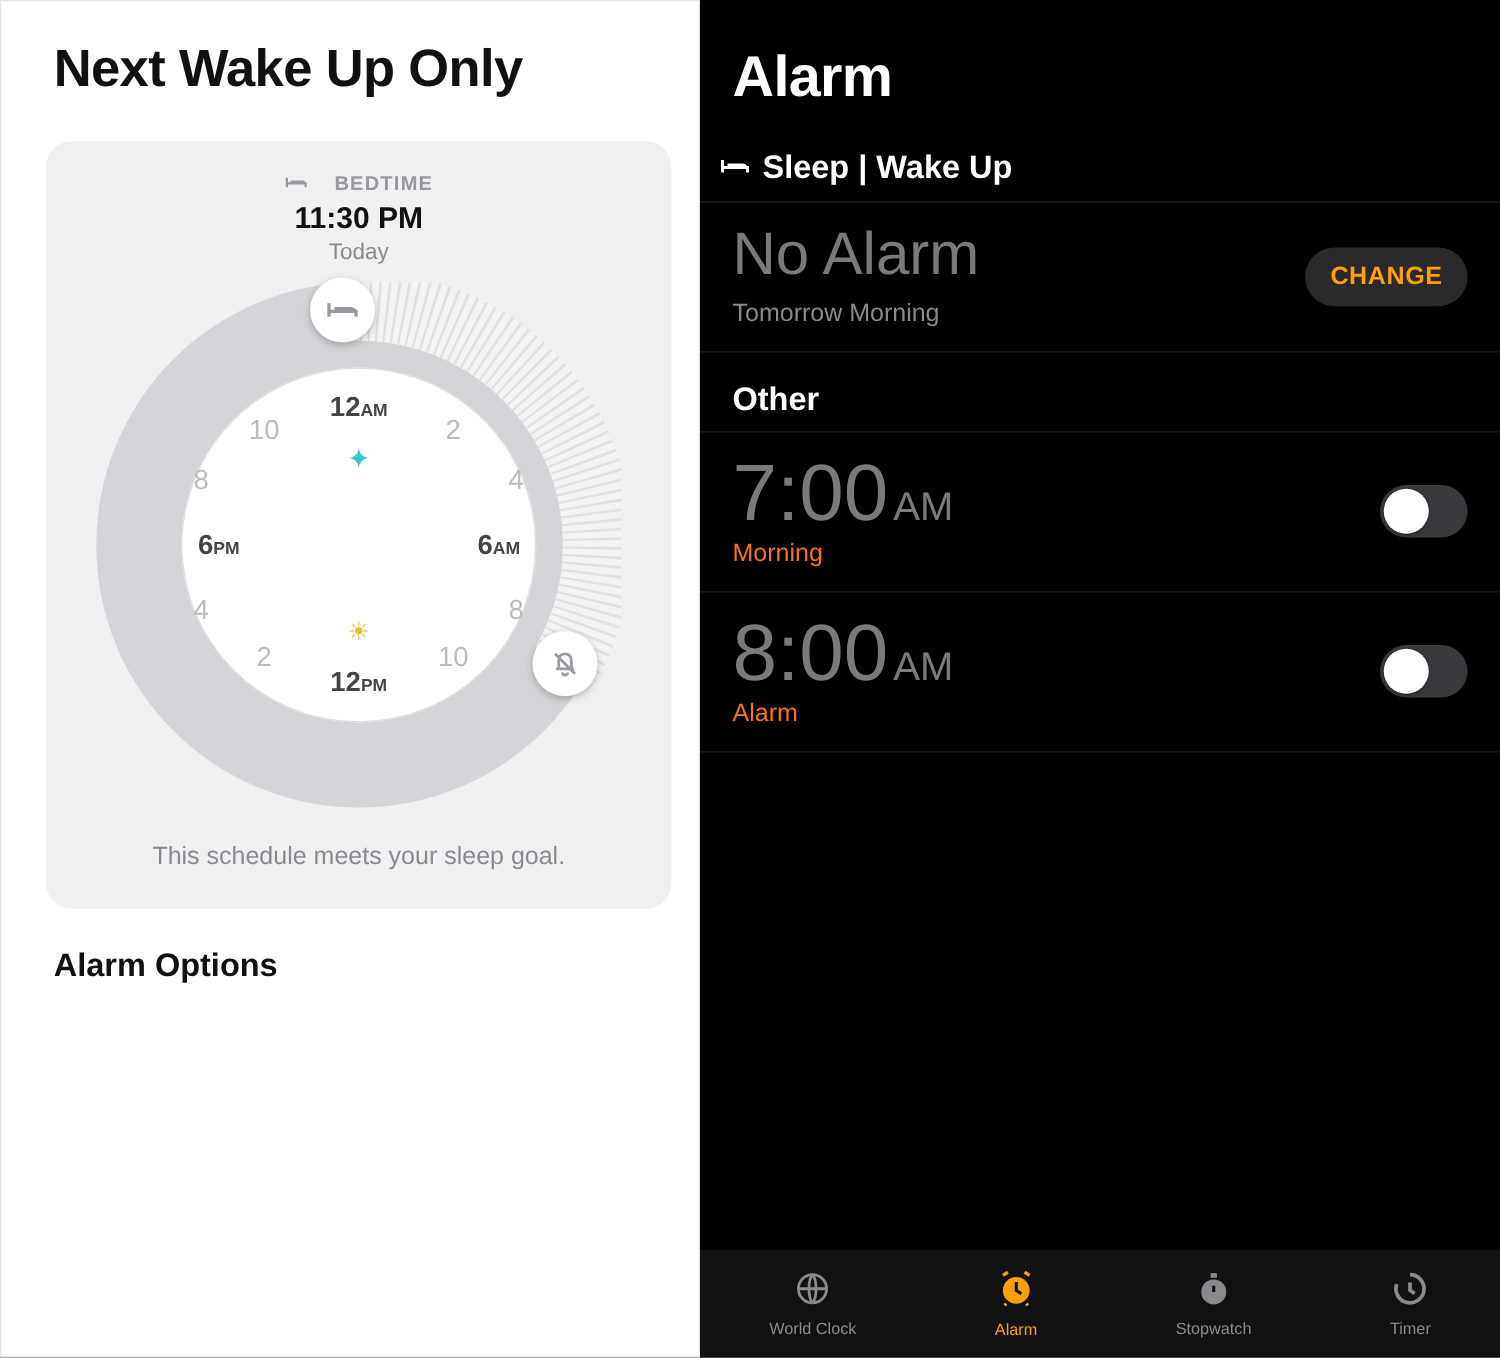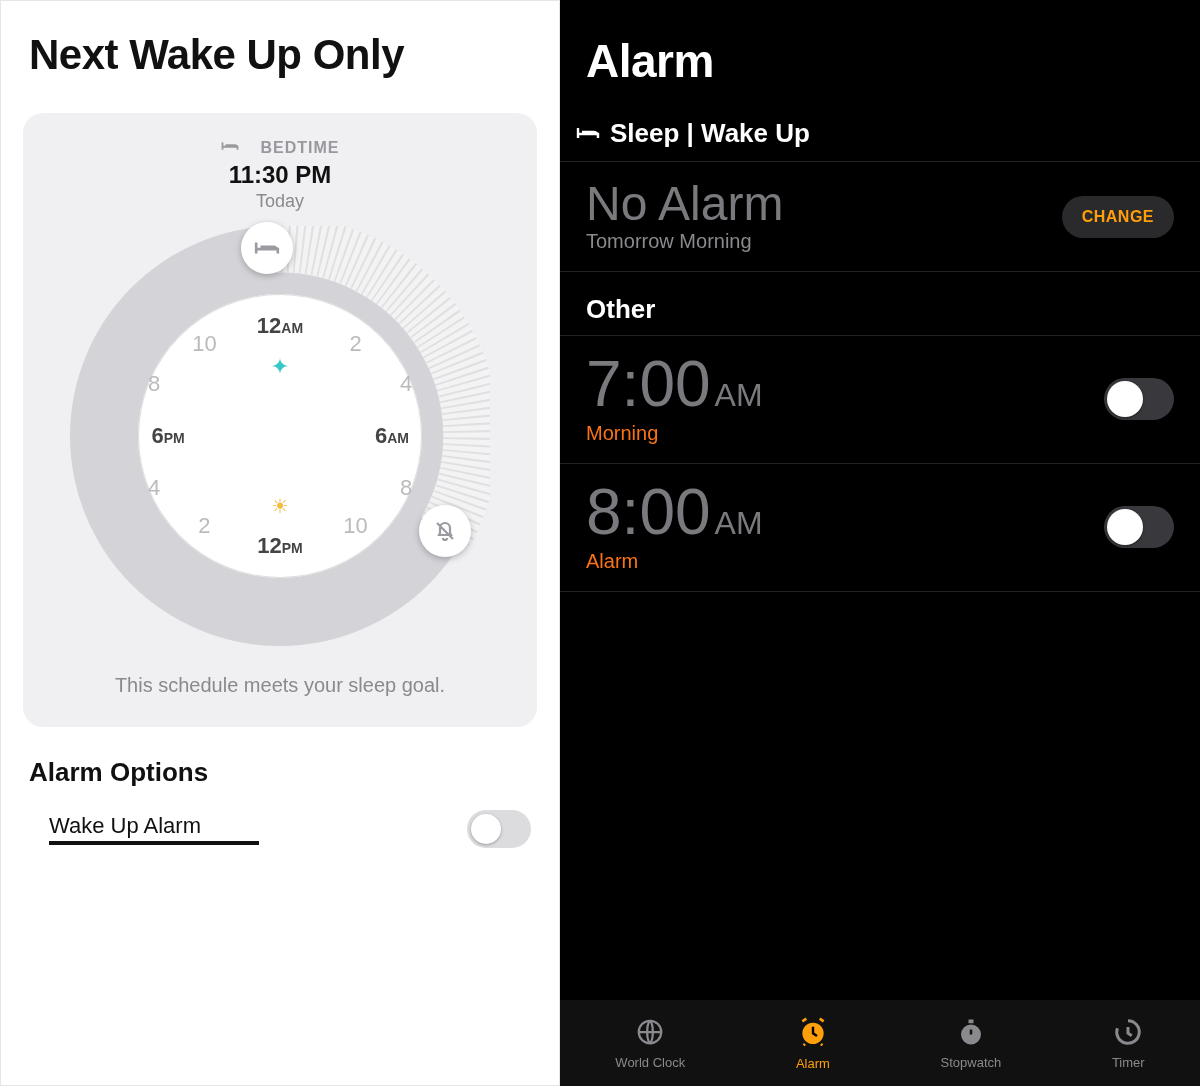--- a/index.html
+++ b/index.html
@@ -1,18 +1,18 @@
 <!DOCTYPE html>
 <html><head>
 <meta charset="utf-8">
 <style>
 * { box-sizing: border-box; margin: 0; padding: 0; font-family: -apple-system, "SF Pro Display", "Helvetica Neue", Arial, sans-serif; }
 body { width: 1200px; height: 1086px; display: flex; background: #fff; }
 
-.left { width: 560px; height: 100%; background: #fff; border: 1px solid #e5e5e5; display: flex; flex-direction: column; }
+.left { width: 560px; height: 100%; background: #fff; border: 1px solid #e5e5e5; display: flex; flex-direction: column; padding-left: 14px; }
 .left-title { font-size: 42px; font-weight: 800; color: #111; padding: 30px 28px 10px; letter-spacing: -0.5px; }
 .card { margin: 24px 22px 0; background: #f0f0f2; border-radius: 20px; padding: 26px 18px 30px; }
 .card-top { display: flex; justify-content: space-around; }
 .top-col { text-align: center; }
 .top-label { display:flex; align-items:flex-start; justify-content:center; gap:22px; font-size: 16px; font-weight:700; letter-spacing:1px; color:#98989e; }
 .top-label .mini { display:inline-flex; }
 .top-time { font-size: 24px; font-weight:700; color:#111; margin-top:4px; }
 .top-day { font-size:18px; color:#8a8a8e; margin-top:2px; }
 .dial-wrap { position: relative; width: 420px; height: 420px; margin: 14px auto 0; }
 .dial-outer { position:absolute; inset:0; border-radius:50%; background:#d4d3d8; }
@@ -32,22 +32,22 @@
 .opt-label .underline { display:block; width:210px; height:4px; background:#111; margin-top:2px; }
 .switch { position:relative; width:64px; height:38px; background:#dcdcdf; border-radius:20px; }
 .switch .knob { position:absolute; left:4px; top:4px; width:30px; height:30px; background:#fff; border-radius:50%; box-shadow:0 1px 3px rgba(0,0,0,.3); }
 
 .right { flex:1; height:100%; background:#000; color:#fff; display:flex; flex-direction:column; }
 .r-title { font-size:46px; font-weight:800; padding: 34px 26px 10px; letter-spacing:-0.5px; }
 .r-sub { display:flex; align-items:center; gap:10px; padding: 20px 16px 12px; font-size:26px; font-weight:700; }
 .hr { border:none; border-top:1px solid #222; }
 .sleep-row { display:flex; align-items:center; justify-content:space-between; padding: 18px 26px; }
 .sleep-left .big { font-size:48px; font-weight:500; color:#7a7a7e; line-height:1; }
-.sleep-left .sub { font-size:20px; color:#8a8a8e; margin-top:2px; }
-.change-btn { background:#2a2a2c; color:#ff9f0a; font-weight:700; font-size:16px; letter-spacing:0.5px; padding:12px 20px; border-radius:30px; border:none; }
+.sleep-left .sub { font-size:20px; color:#8a8a8e; margin-top:12px; }
+.change-btn { background:#2a2a2c; color:#ff9f0a; font-weight:700; font-size:20px; letter-spacing:0.5px; padding:12px 20px; border-radius:30px; border:none; }
 .other-head { font-size:26px; font-weight:700; padding: 22px 26px 10px; }
 .alarm-row { display:flex; align-items:center; justify-content:space-between; padding: 16px 26px 18px; border-bottom:1px solid #222; }
 .alarm-time { display:flex; align-items:baseline; gap:4px; }
 .alarm-time .t { font-size:64px; font-weight:400; color:#7a7a7e; line-height:1; }
 .alarm-time .ampm { font-size:32px; font-weight:400; color:#7a7a7e; }
 .alarm-row .sub { font-size:20px; color:#f97316; margin-top:6px; }
 .dswitch { position:relative; width:70px; height:42px; background:#39393d; border-radius:22px; }
 .dswitch .knob { position:absolute; left:3px; top:3px; width:36px; height:36px; background:#fff; border-radius:50%; box-shadow:0 1px 3px rgba(0,0,0,.4); }
 .tabbar { margin-top:auto; height:86px; background:#111112; display:flex; justify-content:space-around; align-items:center; }
 .tab { display:flex; flex-direction:column; align-items:center; gap:4px; color:#8a8a8e; }
@@ -111,29 +111,20 @@
           </svg>
       </div>
     </div>
 
     <div class="duration">
       <div class="d2">This schedule meets your sleep goal.</div>
     </div>
   </div>
 
   <div class="section-head">Alarm Options</div>
-  <div class="opt-row">
-    <div class="opt-label">
-      <span>Wake Up Alarm</span>
-      <span class="underline"></span>
-    </div>
-    <div class="switch">
-        <div class="knob"></div>
-      </div>
-  </div>
 </div>
 
 <div class="right">
   <div class="r-title">Alarm</div>
 
   <div class="r-sub">
     <span>
       <svg width="24" height="18" viewBox="0 0 24 16" fill="none" stroke="#fff" stroke-width="2.4">
           <path d="M2 3v10M2 9h20v4M6 7h12a4 4 0 0 1 4 4"></path>
         </svg>

